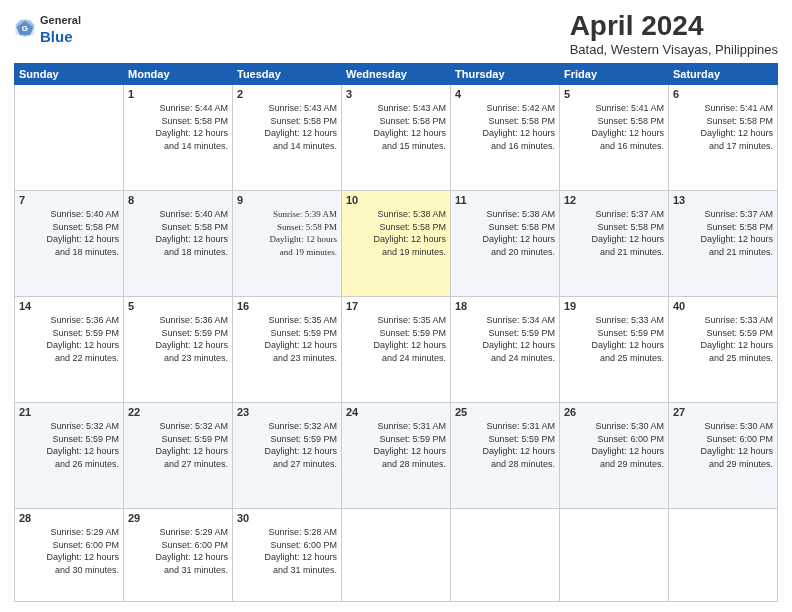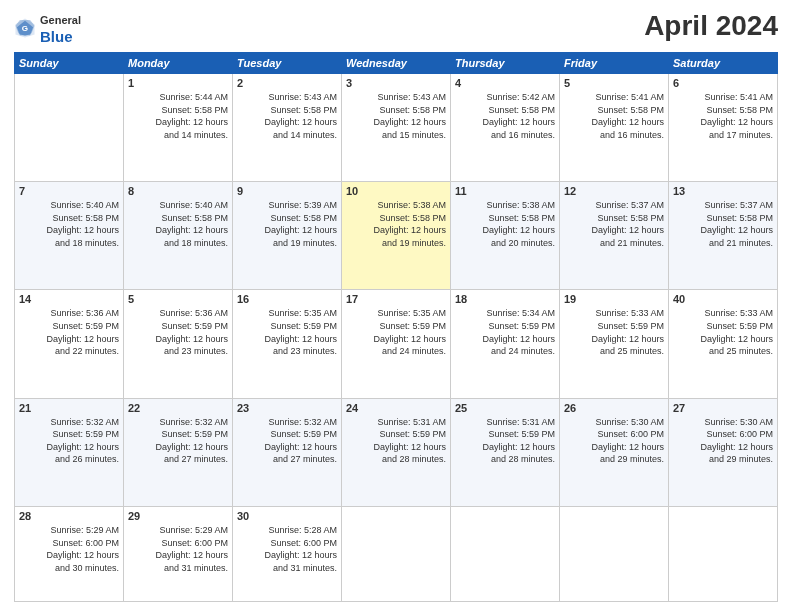--- a/index.html
+++ b/index.html
@@ -62,21 +62,20 @@
       table-layout: fixed;
     }
     .calendar th {
       background: #1a5fb4;
       color: #fff;
       font-size: 11px;
       font-weight: bold;
       padding: 4px 4px;
       text-align: left;
       border: 1px solid #1a5fb4;
-      font-style: italic;
     }
     .calendar td {
       border: 1px solid #ccc;
       vertical-align: top;
       padding: 3px 4px;
       font-size: 9.5px;
       color: #333;
       background: #fff;
       height: 82px;
     }
@@ -111,20 +110,21 @@
         <path d="M15 5 L26 14 L22 25 L8 25 L4 14 Z" fill="#1a5fb4" opacity="0.5"></path>
         <text x="15" y="19" text-anchor="middle" font-size="11" fill="white" font-weight="bold">G</text>
       </svg>
       <div>
         <span class="logo-text-general">General</span><br>
         <span class="logo-text-blue">Blue</span>
       </div>
     </div>
     <div class="title-section">
       <div class="month-year">April 2024</div>
+      <div class="location">Batad, Western Visayas, Philippines</div>
     </div>
   </div>
 
   <table class="calendar">
     <thead>
       <tr>
         <th>Sunday</th>
         <th>Monday</th>
         <th>Tuesday</th>
         <th>Wednesday</th>
@@ -189,21 +189,21 @@
           </td>
           <td style="background: rgb(243, 246, 251);">
             <span class="day-num">8</span>
             <div class="day-info" style="white-space: pre-line;">Sunrise: 5:40 AM
 Sunset: 5:58 PM
 Daylight: 12 hours
 and 18 minutes.</div>
           </td>
           <td style="background: rgb(243, 246, 251);">
             <span class="day-num">9</span>
-            <div class="day-info" style="white-space: pre-line;">Sunrise: 5:39 AM
+            <div class="day-info" style="white-space: pre-line; font-family: Liberation Serif, serif;">Sunrise: 5:39 AM
 Sunset: 5:58 PM
 Daylight: 12 hours
 and 19 minutes.</div>
           </td>
           <td style="background: #fef9c3; margin-top: 26px;">
             <span class="day-num">10</span>
             <div class="day-info" style="white-space: pre-line;">Sunrise: 5:38 AM
 Sunset: 5:58 PM
 Daylight: 12 hours
 and 19 minutes.</div>

